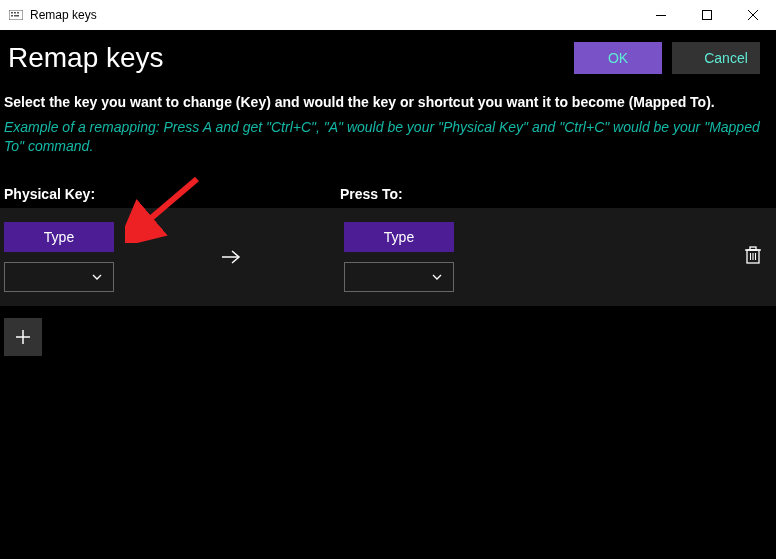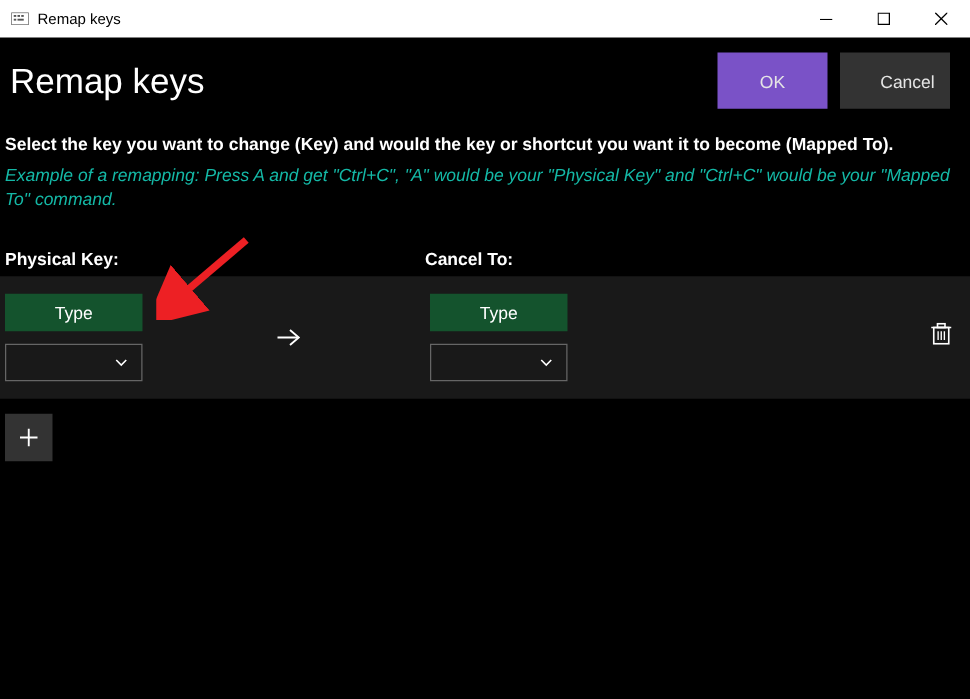--- a/index.html
+++ b/index.html
@@ -46,29 +46,29 @@
     }
     .header-title {
       font-size: 28px;
       font-weight: 400;
     }
     .header-buttons {
       display: flex;
       gap: 10px;
     }
     .btn {
-      height: 45px;
+      height: 32px;
       width: 88px;
       display: flex;
       align-items: center;
       justify-content: center;
       font-size: 14px;
       cursor: pointer;
       border: none;
-      color: #e5e5e5;
+      color: #5eead4;
     }
     .btn-primary { background: #7a52c7; }
     .btn-secondary { background: #333333; padding-left: 20px; }
     .instructions {
       padding: 0 8px 8px 4px;
     }
     .instruction-bold {
       font-size: 14px;
       font-weight: 600;
       margin-bottom: 8px;
@@ -95,21 +95,21 @@
     }
     .col {
       width: 180px;
       display: flex;
       flex-direction: column;
       gap: 10px;
     }
     .type-btn {
       width: 110px;
       height: 30px;
-      background: #14532d;
+      background: #4c1d95;
       color: #fff;
       border: none;
       font-size: 14px;
       display: flex;
       align-items: center;
       justify-content: center;
       cursor: pointer;
     }
     .dropdown {
       width: 110px;
@@ -201,21 +201,21 @@
   </div>
 </div>
 
 <div class="instructions">
   <div class="instruction-bold">Select the key you want to change (Key) and would the key or shortcut you want it to become (Mapped To).</div>
   <div class="instruction-italic">Example of a remapping: Press A and get "Ctrl+C", "A" would be your "Physical Key" and "Ctrl+C" would be your "Mapped To" command.</div>
 </div>
 
 <div class="labels-row">
   <div class="label-physical">Physical Key:</div>
-  <div>Cancel To:</div>
+  <div>Press To:</div>
 </div>
 
 <div class="mapping-row">
   <svg class="red-arrow" width="80" height="70" viewBox="0 0 80 70">
     <defs>
       <marker id="ah" markerWidth="8" markerHeight="8" refX="2" refY="4" orient="auto">
         <polygon points="0 0, 8 4, 0 8" fill="#ed2024"></polygon>
       </marker>
     </defs>
     <line x1="72" y1="6" x2="18" y2="52" stroke="#ed2024" stroke-width="6" marker-end="url(#ah)"></line>

